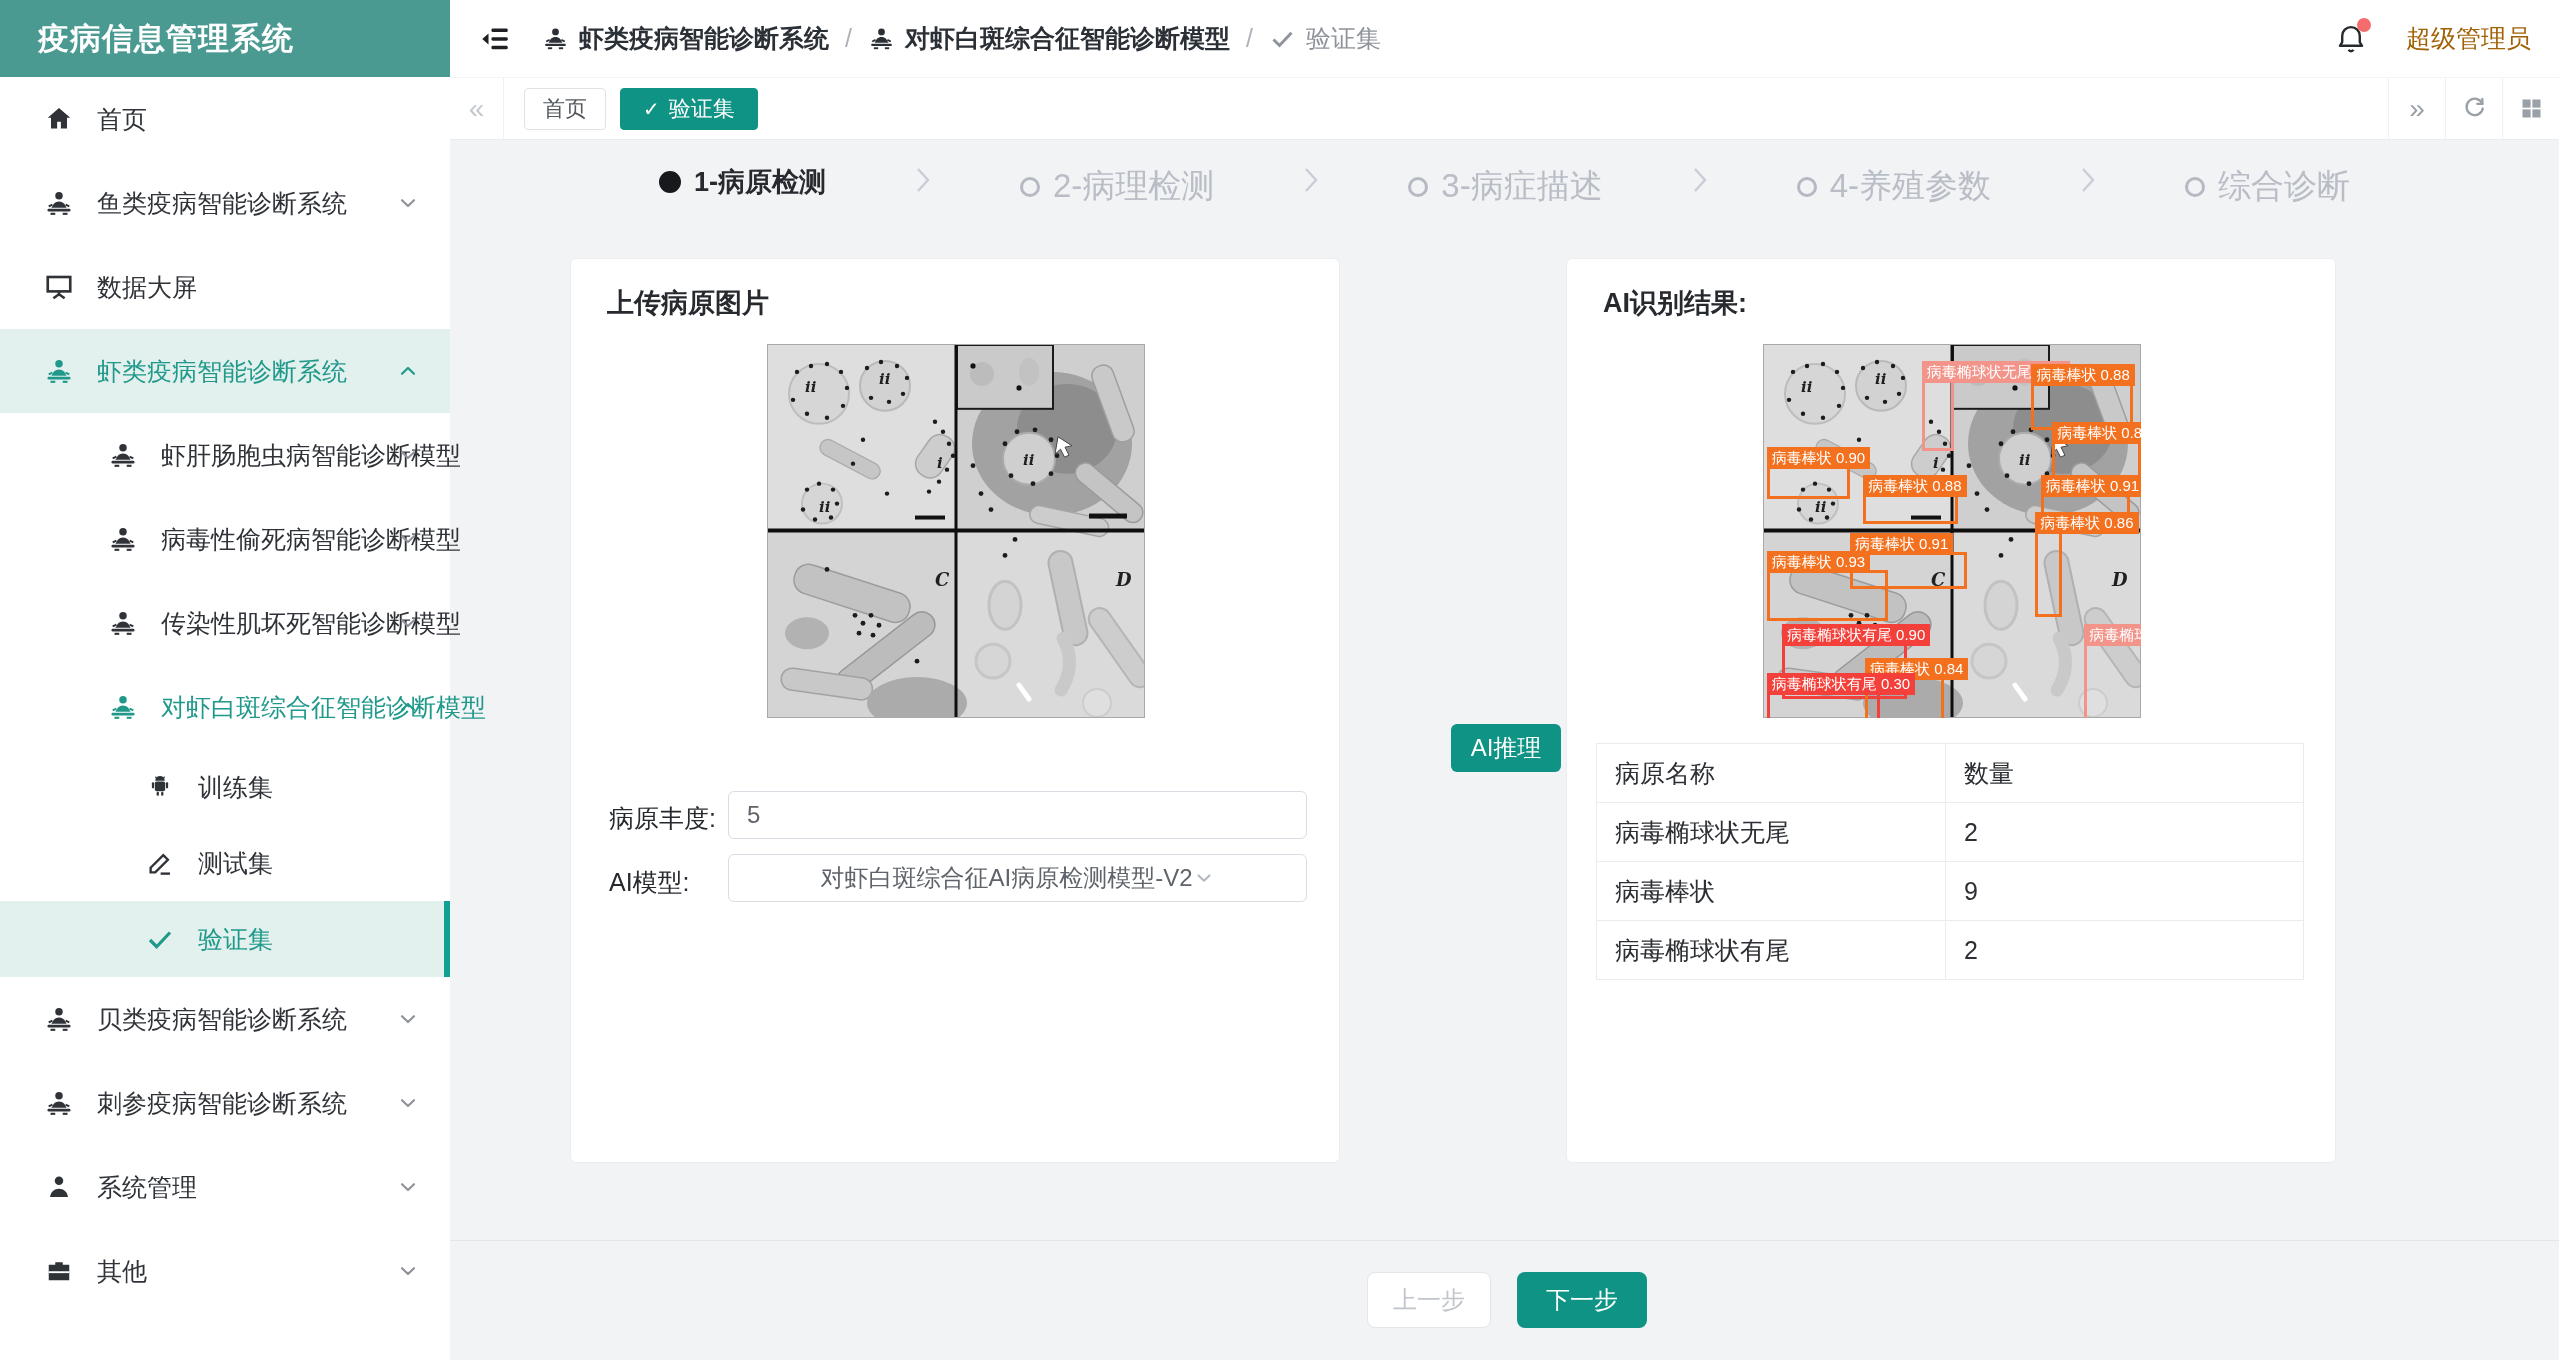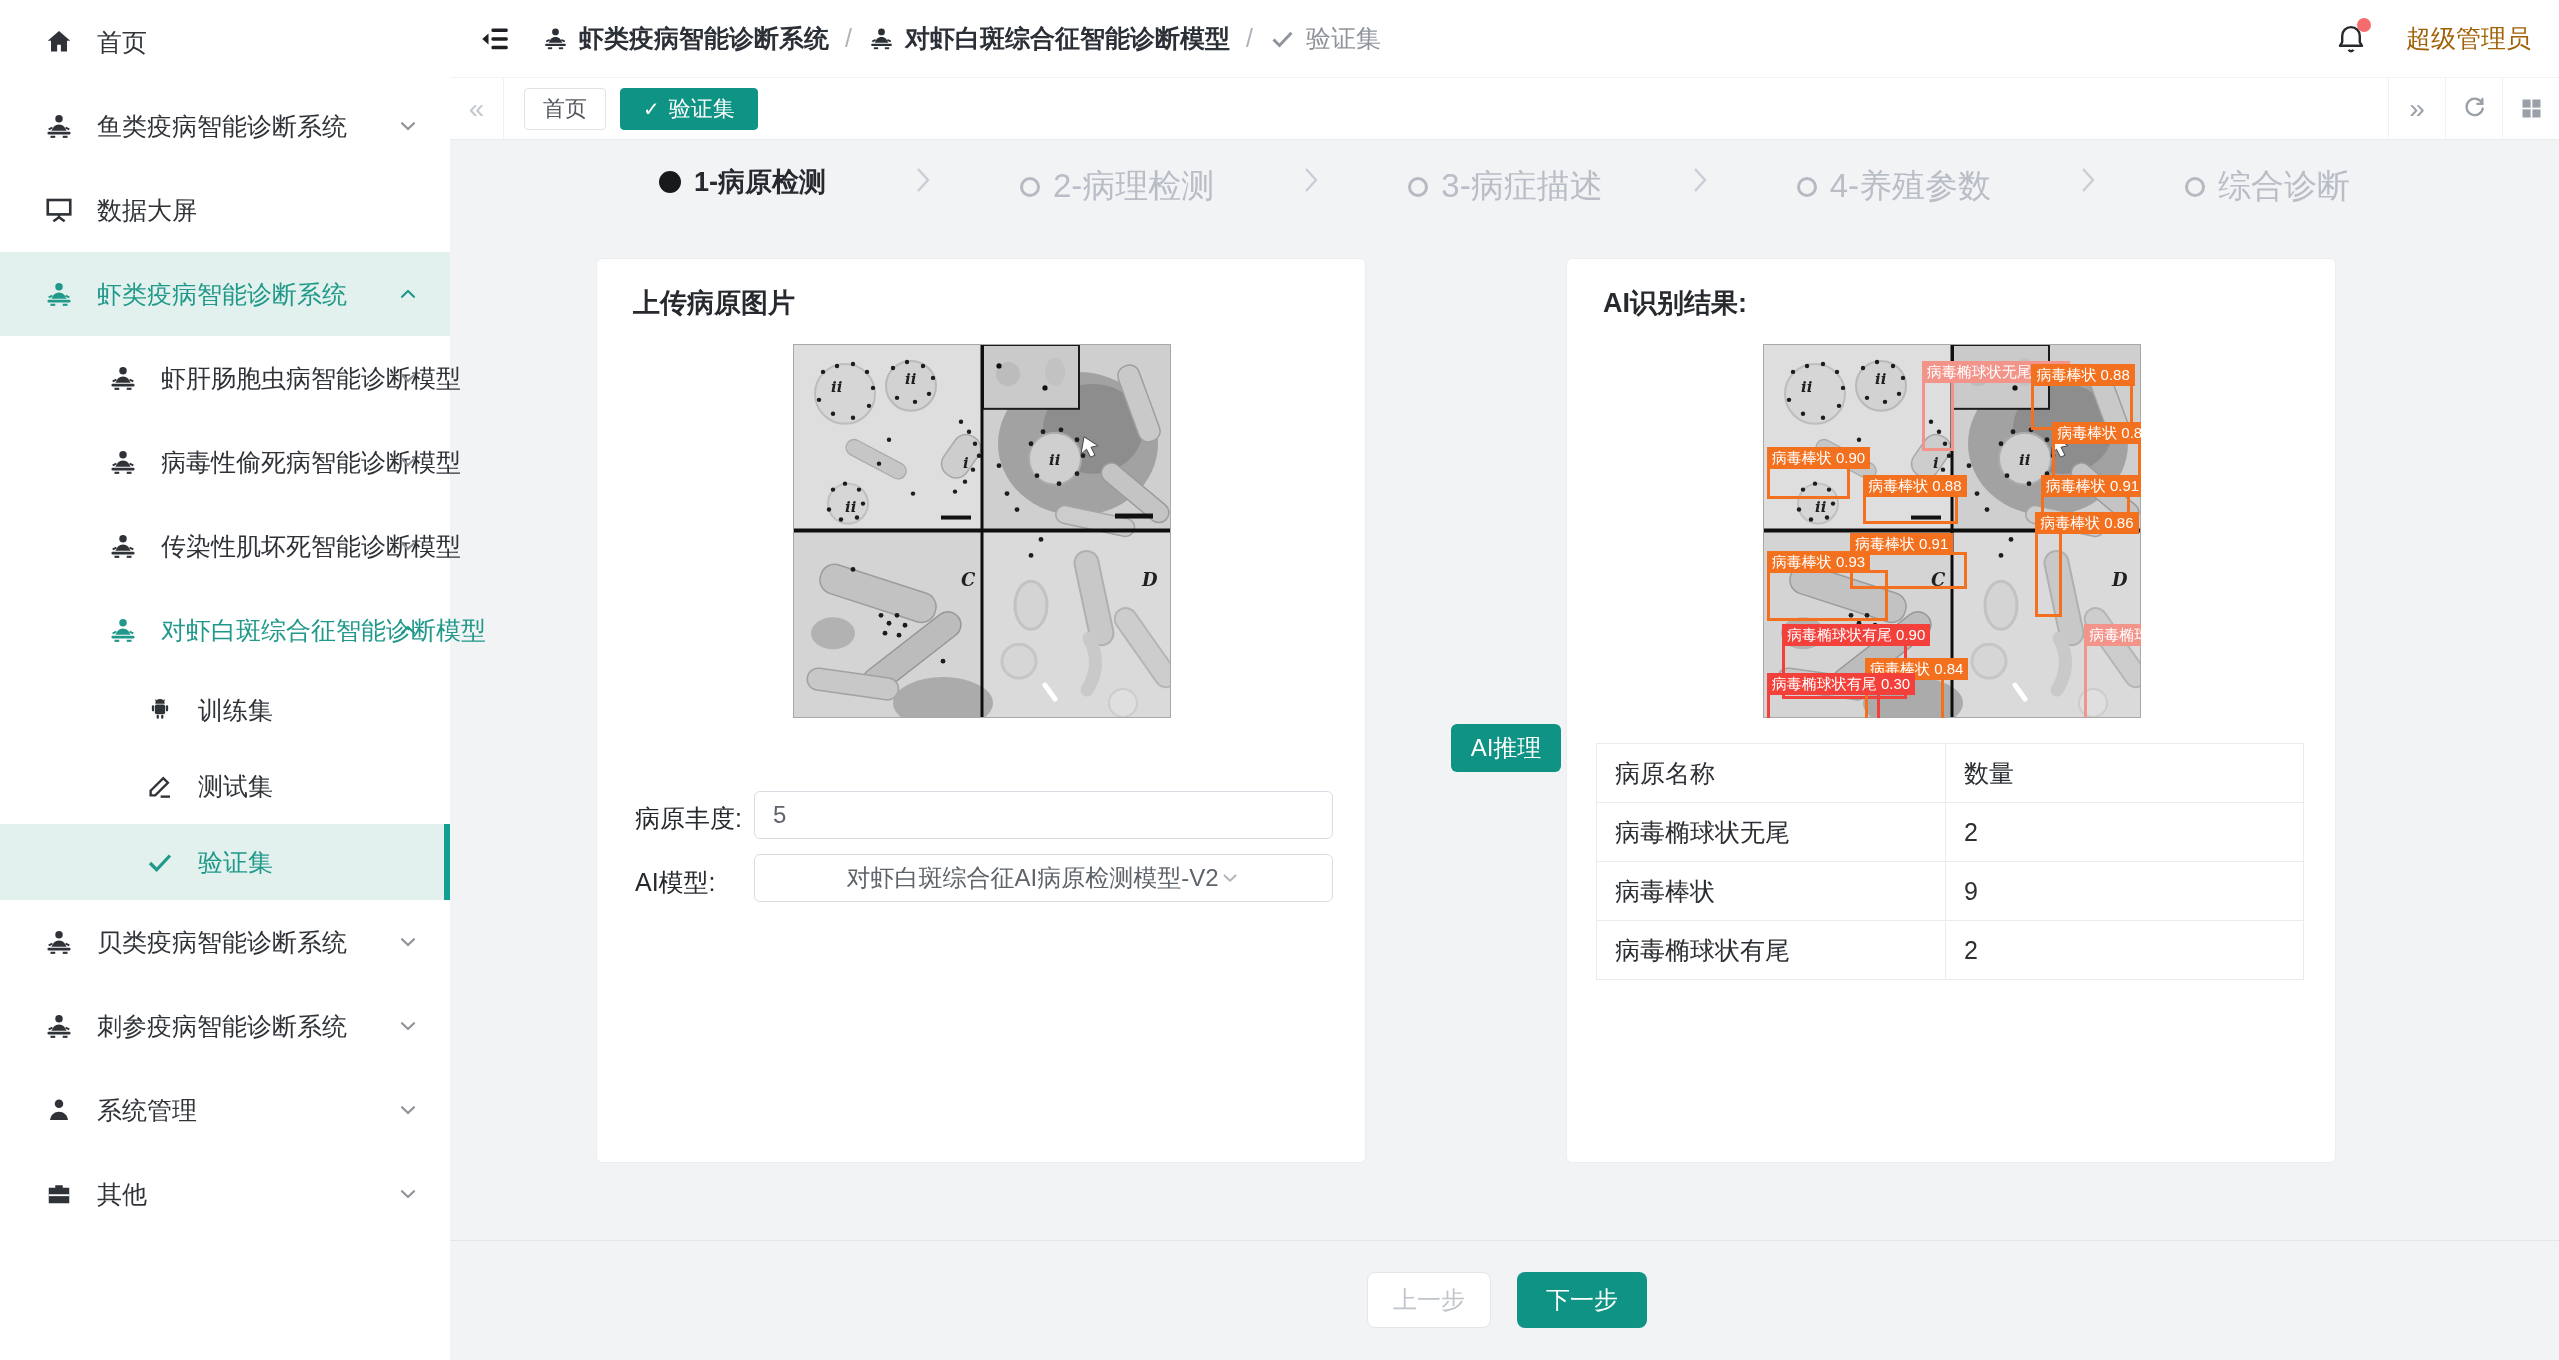--- a/index.html
+++ b/index.html
@@ -64,21 +64,21 @@
   
   .stepper { position:absolute; left:450px; right:0; top:164px; display:flex; justify-content:center; align-items:flex-start; }
   .step { display:flex; align-items:center; gap:13px; margin:0 12px; font-size:33px; color:#b9bdc6; }
   .step .ring { width:20px; height:20px; border:3px solid #b4b9c2; border-radius:50%; }
   .step.active { color:#26292e; font-weight:bold; font-size:27px; }
   .step.active .ring { width:22px; height:22px; background:#17191d; border-color:#17191d; }
   .step-chev { margin:0 76px; color:#c9cdd5; }
 
   
   .card { position:absolute; width:770px; height:905px; background:#fff; border:1px solid #ebedf0; border-radius:6px; }
-  #left-card { left:596px; top:258px; }
+  #left-card { left:570px; top:258px; }
   #right-card { left:1566px; top:258px; }
   .card-title { position:absolute; left:36px; top:26px; font-size:27px; font-weight:bold; color:#26292e; }
   .em-wrap { position:absolute; left:196px; top:85px; width:378px; height:374px; overflow:hidden; background:#d9d9d9; }
   .em-slot, .em-slot svg { width:100%; height:100%; }
   #bbox-layer { position:absolute; inset:0; }
   .bbox { position:absolute; border:3px solid; }
   .bbox .tag { position:absolute; left:-3px; bottom:100%; white-space:nowrap; color:#fff; font-size:15px; line-height:22px; padding:0 5px; }
 
   .f-label { position:absolute; left:38px; font-size:25px; color:#26292e; }
   .f-input { position:absolute; left:157px; width:579px; height:48px; border:1px solid #d9dde3; border-radius:6px;
@@ -101,20 +101,21 @@
     border-radius:8px; color:#c0c4cb; font-size:24px; font-family:inherit; cursor:pointer; }
   #next-btn { position:absolute; left:1517px; top:1272px; width:130px; height:56px; background:#0e9384; border:none;
     border-radius:8px; color:#fff; font-size:24px; font-family:inherit; cursor:pointer; }
 
   .em-text { font-family:"DejaVu Serif", serif; font-style:italic; font-weight:bold; fill:#1f1f1f; }
 </style>
 </head>
 <body>
 
 <aside class="sidebar">
+  <div class="side-header">疫病信息管理系统</div>
   <nav class="side-menu">
 
     <div class="side-item lvl1">
       <span class="s-icon">
           <svg viewBox="0 0 24 24" fill="currentColor">
             <path d="M12 3.2 21 11h-2.6v8.6h-4.9v-5.5h-3v5.5H5.6V11H3z"></path>
           </svg>
         </span>
       <span class="s-label">首页</span>
     </div>

